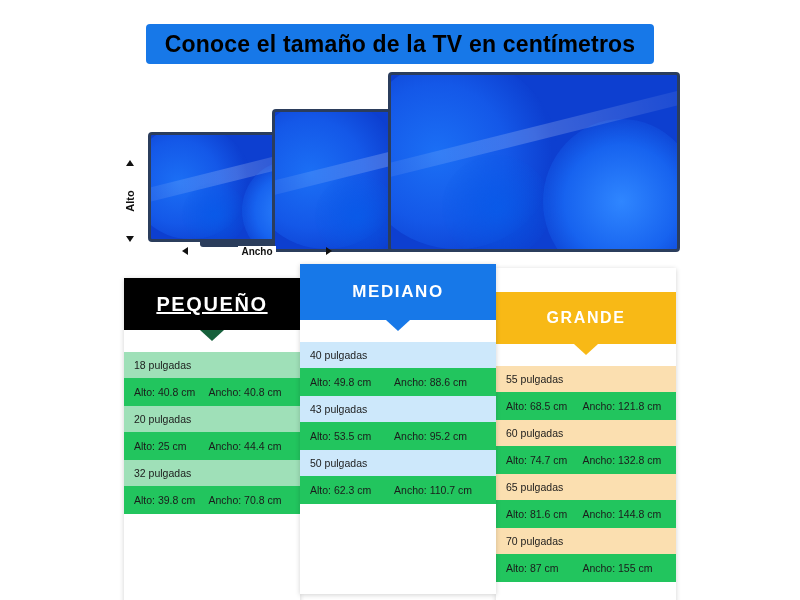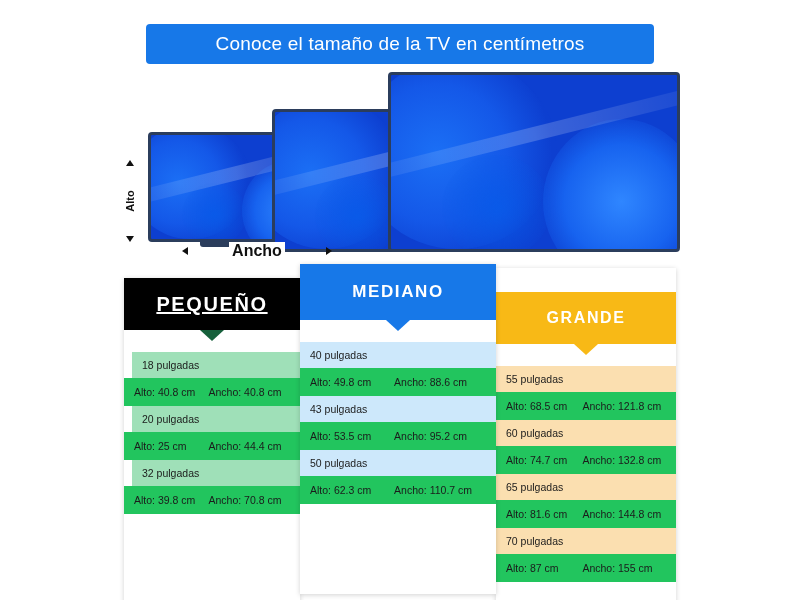--- a/index.html
+++ b/index.html
@@ -22,23 +22,23 @@
     top: 24px;
     width: 508px;
     height: 40px;
     background: #1778e8;
     border-radius: 4px;
     display: flex;
     align-items: center;
     justify-content: center;
   }
   .title-banner span {
-    color: #ffffff;
-    font-size: 19px;
-    font-weight: normal;
+    color: #000000;
+    font-size: 23px;
+    font-weight: bold;
     letter-spacing: 0.2px;
     white-space: nowrap;
   }
 
   
   .tv-area {
     position: absolute;
     left: 110px;
     top: 66px;
     width: 580px;
@@ -134,21 +134,21 @@
     position: absolute;
     left: 72px;
     top: 176px;
     width: 150px;
     height: 18px;
     display: flex;
     align-items: center;
     justify-content: center;
   }
   .dim-ancho .lbl {
-    font-size: 16px;
+    font-size: 10px;
     font-weight: bold;
     color: #111;
     background: #ffffff;
     padding: 0 3px;
     z-index: 2;
     white-space: nowrap;
   }
   .arrow-lf, .arrow-rt {
     position: absolute;
     top: 50%;
@@ -224,21 +224,21 @@
   }
   .row-dims .alto {
     padding-left: 10px;
     width: 48%;
     box-sizing: border-box;
   }
   .row-dims .ancho {
     width: 52%;
     box-sizing: border-box;
   }
-  #col-small .row-size  { background: #9fe0b8; margin-left: 8px; }
+  #col-small .row-size  { background: #9fe0b8; }
   #col-medium .row-size { background: #cde8fb; }
   #col-large .row-size  { background: #fbdfb0; }
 </style>
 </head>
 <body>
 
 <div class="title-banner">
   <span>Conoce el tamaño de la TV en centímetros</span>
 </div>
 

